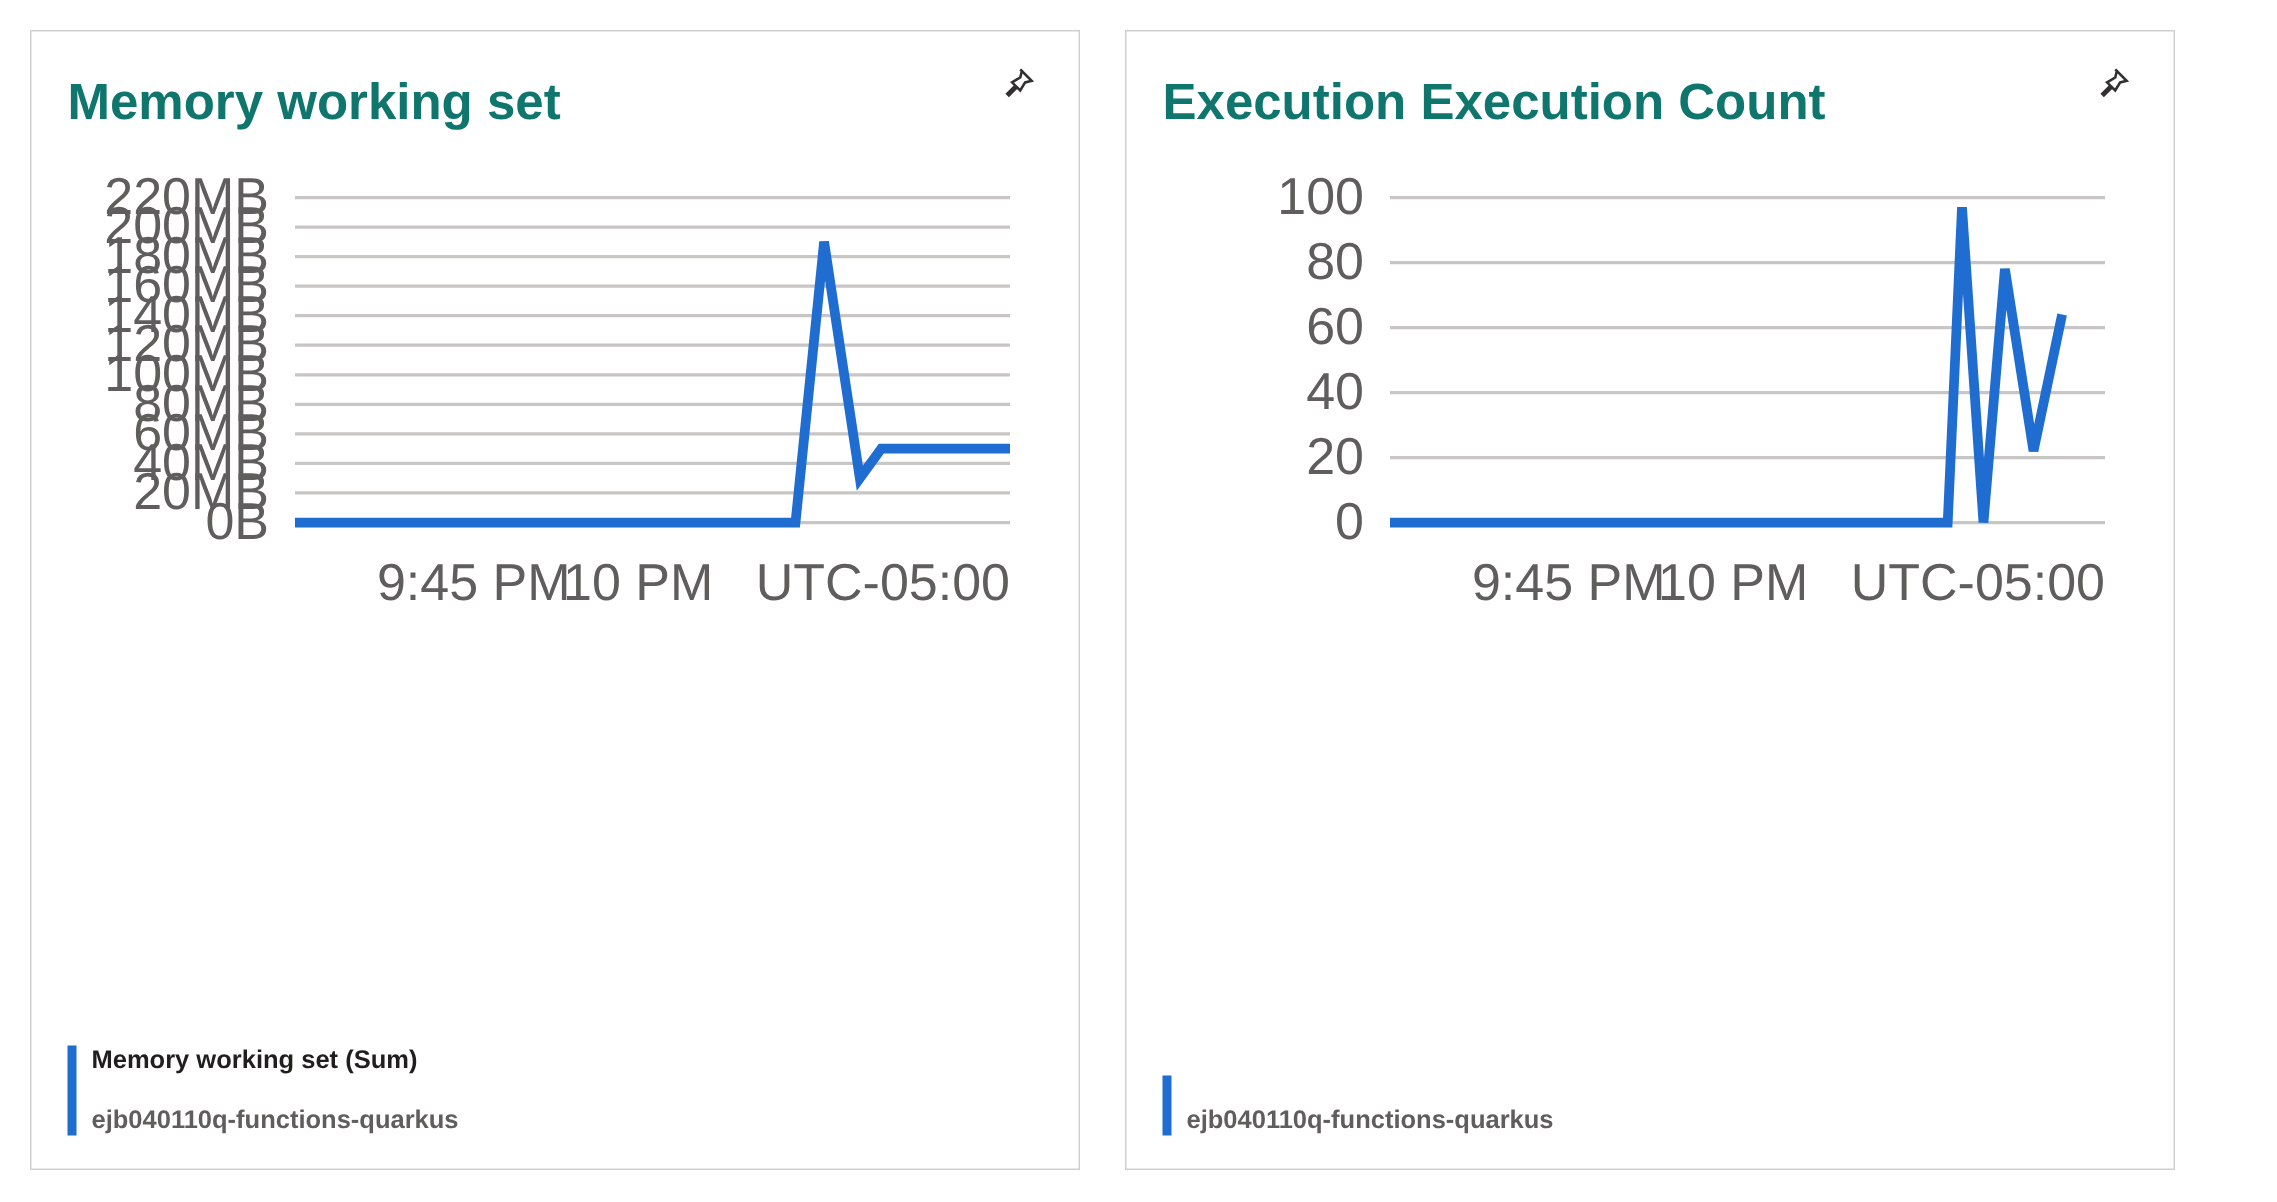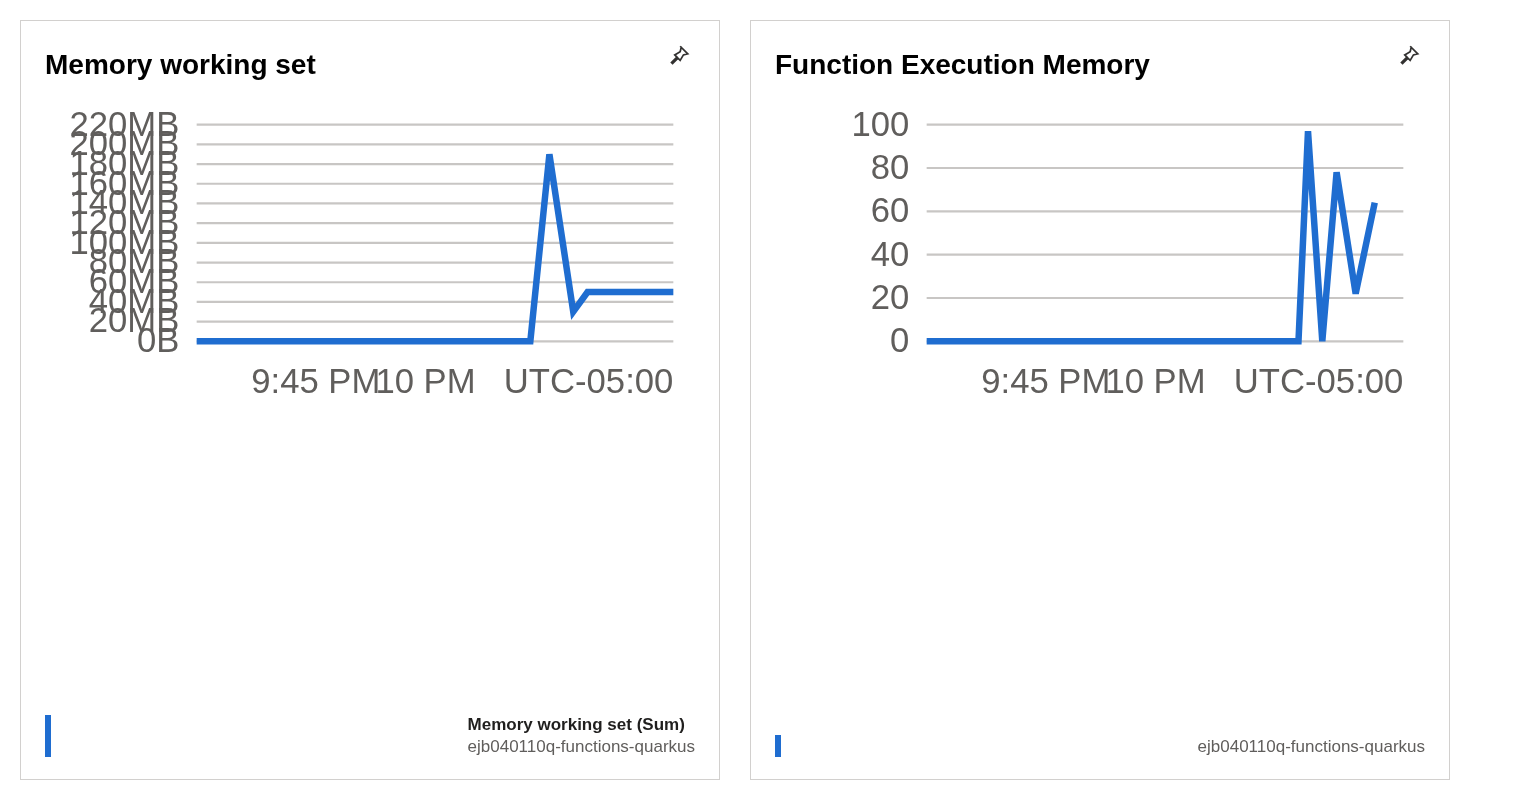--- a/index.html
+++ b/index.html
@@ -21,23 +21,23 @@
     flex-direction: column;
     position: relative;
   }
   .card-header {
     display: flex;
     justify-content: space-between;
     align-items: flex-start;
     margin-bottom: 22px;
   }
   .card-title {
-    font-size: 28px;
+    font-size: 34px;
     font-weight: 600;
-    color: #000000;
+    color: #0f766e;
     margin: 10px 0 0 0;
   }
   .pin-btn {
     background: none;
     border: none;
     cursor: pointer;
     padding: 4px;
     color: #323130;
   }
   .pin-btn svg { display:block; }
@@ -46,36 +46,36 @@
     position: relative;
   }
   .plot {
     position: absolute;
     inset: 0;
   }
   .legend {
     display: flex;
     align-items: stretch;
     margin-top: 14px;
-    justify-content: space-between;
   }
   .legend-bar {
     width: 6px;
     background: #1f6dd0;
     margin-right: 10px;
   }
   .legend-text .series-name {
     font-size: 17px;
     font-weight: 600;
     color: #201f1e;
   }
   .legend-text .series-sub {
     font-size: 17px;
     color: #605e5c;
-    margin-top: 2px;
+    margin-top: 20px;
+    font-weight: bold;
   }
   .legend-text .series-value {
     font-size: 34px;
     font-weight: 600;
     color: #201f1e;
     margin-top: 2px;
     line-height: 1.1;
   }
   .legend-text .series-value .unit {
     font-size: 20px;
@@ -136,21 +136,21 @@
     <div class="legend-bar"></div>
     <div class="legend-text">
       <div class="series-name">Memory working set (Sum)</div>
       <div class="series-sub">ejb040110q-functions-quarkus</div>
     </div>
   </div>
 </div>
 
 <div class="card">
   <div class="card-header">
-    <h2 class="card-title">Function Execution Memory</h2>
+    <h2 class="card-title">Execution Execution Count</h2>
     <button class="pin-btn" aria-label="Pin">
       <svg width="26" height="26" viewBox="0 0 24 24" fill="none" stroke="currentColor" stroke-width="1.6">
         <path d="M14 3l7 7-4 1-3 5-2-2-5 5-1-1 5-5-2-2 5-3 1-4z"></path>
       </svg>
     </button>
   </div>
   <div class="chart-area">
     <svg class="plot" id="plot-1" preserveAspectRatio="none" viewBox="0 0 300 150">
         <line x1="70" x2="290" y1="110" y2="110" class="grid-line"></line>
         <text x="62" y="115" text-anchor="end" class="tick-label">0</text>

